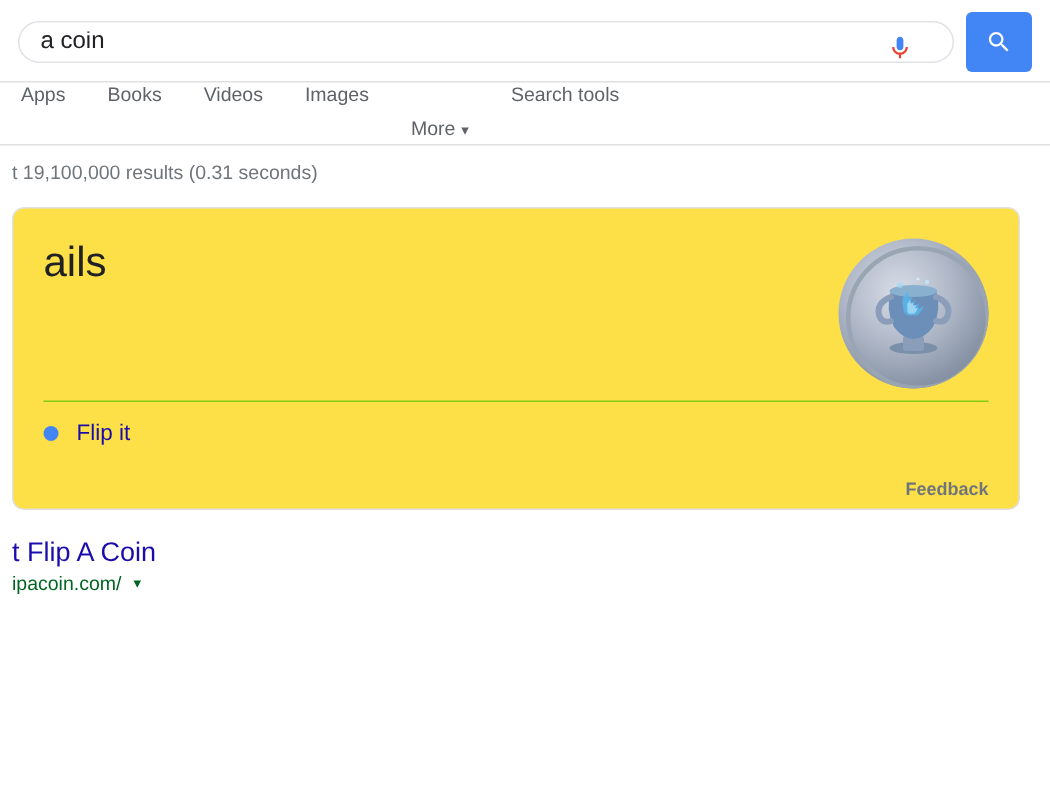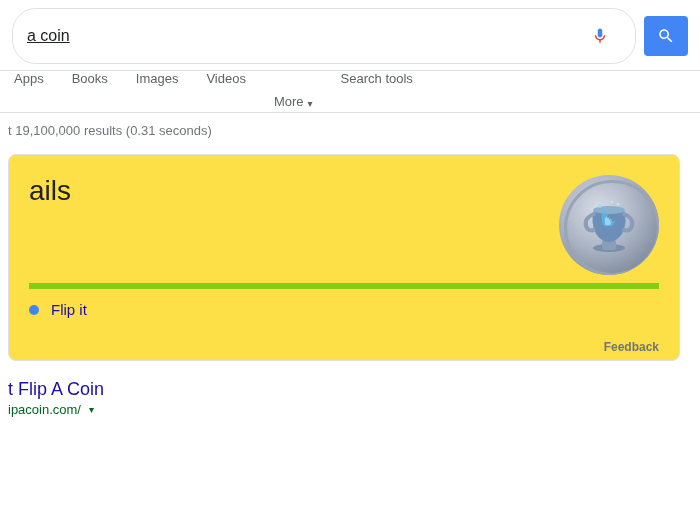--- a/index.html
+++ b/index.html
@@ -15,26 +15,24 @@
     
     .search-bar-area {
       padding: 8px 12px 6px 12px;
       border-bottom: 1px solid #e0e0e0;
       display: flex;
       align-items: center;
     }
     .search-input-wrapper {
       flex: 1;
       display: flex;
-      align-items: center;
       border: 1px solid #dfe1e5;
       border-radius: 24px;
       padding: 6px 14px;
-      height: 56px;
-      text-decoration: underline;
+      height: 28px;
     }
     .search-input {
       flex: 1;
       border: none;
       outline: none;
       font-size: 16px;
       color: #202124;
     }
     .mic-icon {
       width: 22px;
@@ -148,21 +146,21 @@
     
     .coin-inner {
       position: relative;
       z-index: 1;
     }
 
     .flip-it-row {
       display: flex;
       align-items: center;
       padding: 12px 0 18px 0;
-      border-top: 6px solid #84cc16;
+      border-top: 1px solid #84cc16;
       margin-top: 8px;
     }
 
     .flip-dot {
       width: 10px;
       height: 10px;
       background: #4285f4;
       border-radius: 50%;
       margin-right: 12px;
     }
@@ -256,24 +254,24 @@
 </div>
 
 <div class="nav-tabs">
   <div class="nav-tab">
     <span>Apps</span>
   </div>
   <div class="nav-tab">
     <span>Books</span>
   </div>
   <div class="nav-tab">
+    <span>Videos</span>
+  </div>
+  <div class="nav-tab">
     <span>Images</span>
-  </div>
-  <div class="nav-tab">
-    <span>Videos</span>
   </div>
   <div class="nav-tab nav-tab-dropdown">
     <span>More</span>
     <span class="chevron">▾</span>
   </div>
   <div class="nav-tab">
     <span>Search tools</span>
   </div>
 </div>
 

